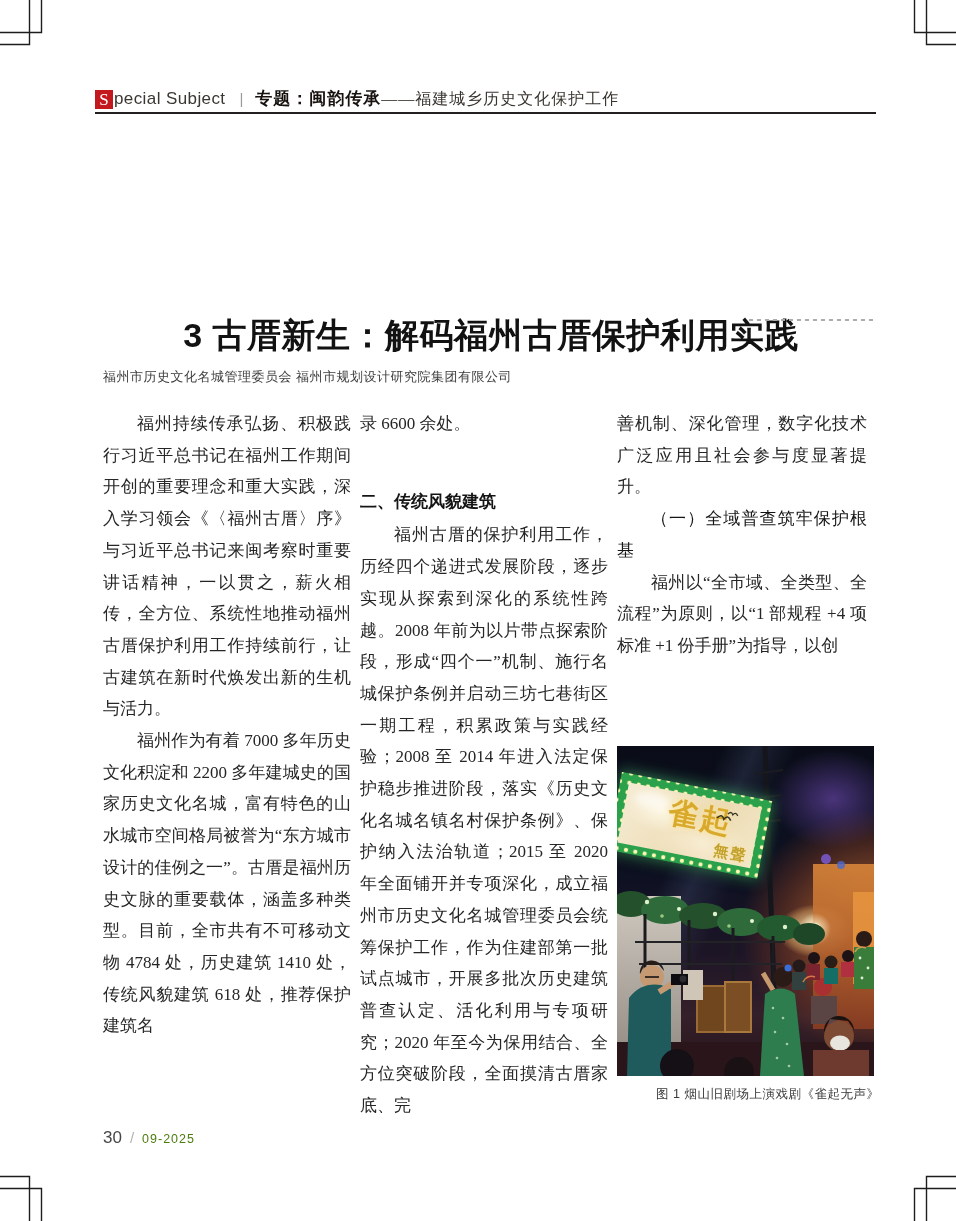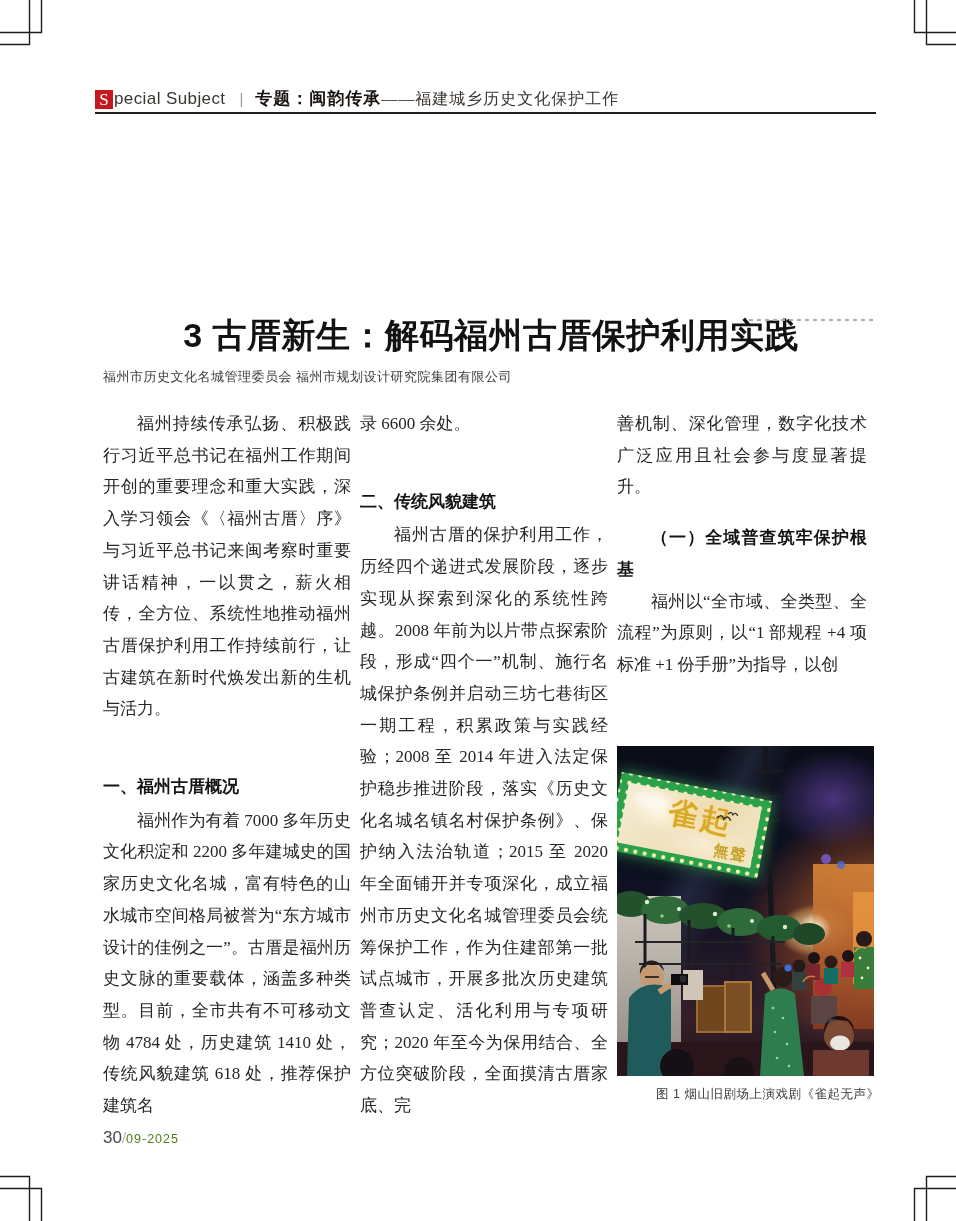--- a/index.html
+++ b/index.html
@@ -31,21 +31,21 @@
   
   .col{position:absolute;top:408px;width:248px;font-size:17px;line-height:31.7px;
     text-align:justify;color:#262626;}
   .col-1{left:103px;}
   .col-2{left:360px;}
   .col-3{left:617px;width:250px;}
   .col p{margin:0;}
   .indent{text-indent:2em;}
   .col .sec-h{font-family:"Liberation Sans","DejaVu Sans",sans-serif;font-weight:700;color:#141414;
     margin:46px 0 2px;text-indent:0;}
-  .col .sub-h{font-weight:700;color:#141414;text-indent:2em;margin:19px 0 0;}
+  .col .sub-h{font-weight:400;color:#141414;text-indent:2em;margin:0 0 0;}
 
   
   .figure{position:absolute;left:617px;top:746px;width:257px;height:330px;overflow:hidden;background:
     radial-gradient(90px 70px at 84% 16%, rgba(124,82,200,.55), transparent 70%),
     radial-gradient(48px 34px at 77% 56%, rgba(255,240,190,.95), rgba(255,200,120,.35) 60%, transparent 78%),
     radial-gradient(170px 150px at 102% 56%, rgba(222,120,46,.85), rgba(160,70,30,.35) 60%, transparent 82%),
     linear-gradient(115deg, transparent 26%, rgba(125,145,195,.16) 34%, transparent 44%),
     linear-gradient(180deg,#0a0d18 0%,#0e1122 40%,#1c1526 62%,#35202a 82%,#241318 100%);}
   .fig-svg{position:absolute;left:0;top:0;}
   .sign{position:absolute;left:5px;top:26px;width:153px;height:79px;
@@ -60,21 +60,21 @@
   .sign-main{position:absolute;left:44px;top:6px;font:700 30px/1 "Liberation Serif","DejaVu Serif",serif;
     color:#d9a92c;letter-spacing:3px;text-shadow:0 0 6px rgba(255,225,130,.85);}
   .sign-sub{position:absolute;right:5px;bottom:3px;font:700 15px/1 "Liberation Serif","DejaVu Serif",serif;
     color:#c2a02c;letter-spacing:2px;text-shadow:0 0 4px rgba(255,225,130,.6);}
   .sign-blur{position:absolute;left:8px;top:5px;width:34px;height:16px;border-radius:50%;
     background:rgba(255,255,255,.55);filter:blur(3px);}
   .caption{position:absolute;left:656px;top:1086px;width:250px;
     font:400 12.5px/16px "Liberation Sans","DejaVu Sans",sans-serif;color:#3a3a3a;letter-spacing:.5px;}
 
   
-  .footer{position:absolute;left:103px;top:1128px;display:flex;align-items:baseline;
+  .footer{position:absolute;left:103px;top:1128px;display:flex;align-items:baseline;gap:8px;
     font-family:"Liberation Sans","DejaVu Sans",sans-serif;}
   .pg-num{font-size:17px;color:#474747;}
   .pg-sep{font-size:15px;color:#b3b3b3;}
   .pg-issue{font-size:12.5px;color:#4d7c0f;letter-spacing:1px;}
 </style>
 </head>
 <body>
 
 <svg class="cropmark" style="left:0;top:0;" width="50" height="50">
     <path d="M41.5,0 V32.5 H0 M29.5,0 V44.5 H0"></path>
@@ -97,21 +97,20 @@
   <span class="hdr-topic-rest">——福建城乡历史文化保护工作</span>
 </div>
 <div class="hdr-rule"></div>
 
 <h1 class="title" style="margin:16px;text-align:right;">3 古厝新生：解码福州古厝保护利用实践</h1>
 <div class="title-dashes"></div>
 <div class="authors">福州市历史文化名城管理委员会  福州市规划设计研究院集团有限公司</div>
 
 <div class="col col-1">
   <p class="indent">福州持续传承弘扬、积极践行习近平总书记在福州工作期间开创的重要理念和重大实践，深入学习领会《〈福州古厝〉序》与习近平总书记来闽考察时重要讲话精神，一以贯之，薪火相传，全方位、系统性地推动福州古厝保护利用工作持续前行，让古建筑在新时代焕发出新的生机与活力。</p>
-  <p class="sec-h">一、福州古厝概况</p>
   <p class="indent">福州作为有着 7000 多年历史文化积淀和 2200 多年建城史的国家历史文化名城，富有特色的山水城市空间格局被誉为“东方城市设计的佳例之一”。古厝是福州历史文脉的重要载体，涵盖多种类型。目前，全市共有不可移动文物 4784 处，历史建筑 1410 处，传统风貌建筑 618 处，推荐保护建筑名</p>
 </div>
 
 <div class="col col-2">
   <p>录 6600 余处。</p>
   <p class="sec-h">二、传统风貌建筑</p>
   <p class="indent">福州古厝的保护利用工作，历经四个递进式发展阶段，逐步实现从探索到深化的系统性跨越。2008 年前为以片带点探索阶段，形成“四个一”机制、施行名城保护条例并启动三坊七巷街区一期工程，积累政策与实践经验；2008 至 2014 年进入法定保护稳步推进阶段，落实《历史文化名城名镇名村保护条例》、保护纳入法治轨道；2015 至 2020 年全面铺开并专项深化，成立福州市历史文化名城管理委员会统筹保护工作，作为住建部第一批试点城市，开展多批次历史建筑普查认定、活化利用与专项研究；2020 年至今为保用结合、全方位突破阶段，全面摸清古厝家底、完</p>
 </div>
 
 <div class="col col-3">

